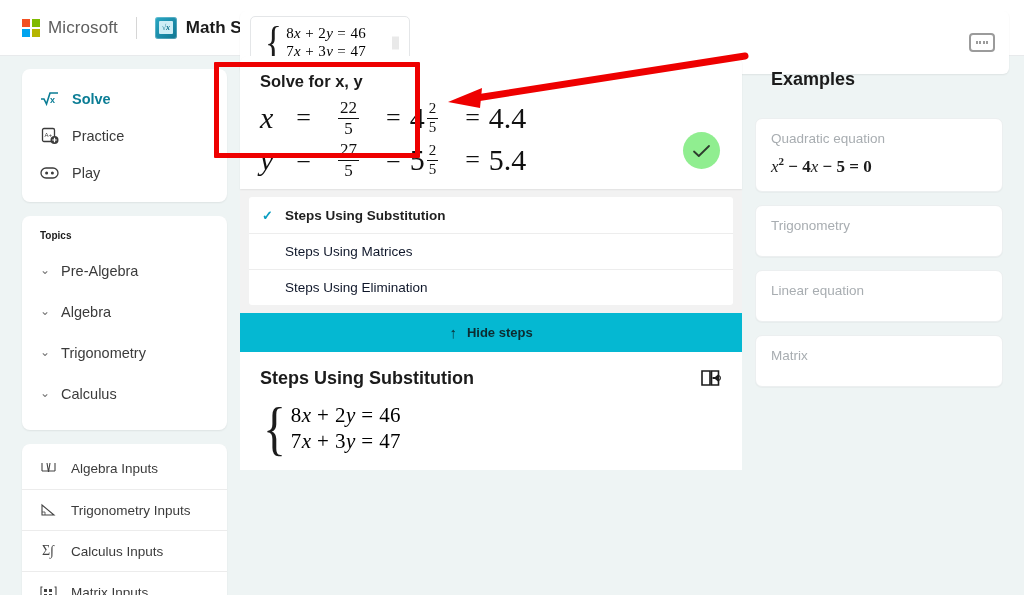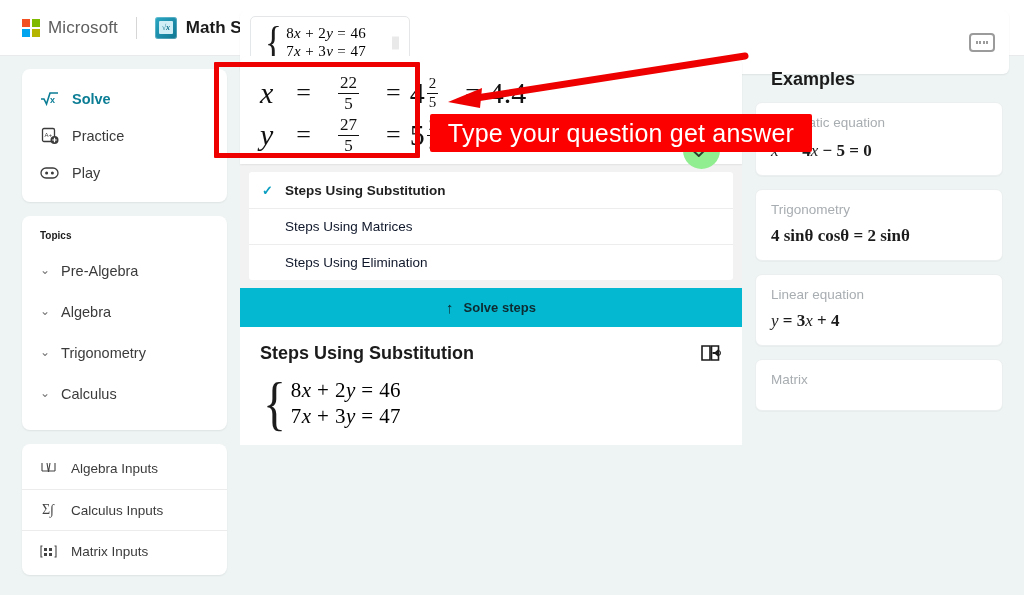--- a/index.html
+++ b/index.html
@@ -132,21 +132,21 @@
   .hide-steps .up { font-size:15px; font-weight:400; }
 
   .steps-card { background:#fff; padding:16px 20px 0 20px; position:relative; height:118px; overflow:hidden; }
   .steps-head { display:flex; align-items:center; justify-content:space-between; }
   .steps-title { font-size:18px; font-weight:700; color:#1b1b1b; }
   .read-ico { width:22px; height:19px; position:relative; cursor:pointer; }
   .steps-math { margin-top:14px; }
 
   
   .examples { position:absolute; left:755px; top:13px; width:248px; }
-  .ex-title { font-size:18px; font-weight:700; color:#1b1b1b; margin-bottom:12px; padding-left:16px; }
+  .ex-title { font-size:18px; font-weight:700; color:#1b1b1b; margin-bottom:28px; padding-left:16px; }
   .ex-card {
     background:#fff; border:1px solid #eceff0; border-radius:7px;
     padding:12px 15px 14px 15px; margin-bottom:13px; cursor:pointer;
     box-shadow:0 1px 1px rgba(0,0,0,.03);
   }
   .ex-label { font-size:13.5px; color:#a8adb1; margin-bottom:9px; }
   .ex-math { font-family:"Liberation Serif", serif; font-size:17px; color:#1c1c1c; font-weight:700; }
   .ex-math .it { font-style:italic; font-weight:400; }
   .ex-math sup { font-size:11px; }
 
@@ -268,20 +268,29 @@
         <div class="input-row">
           <span class="in-ico">
             <svg width="17" height="15" viewBox="0 0 17 15">
               <path d="M2 2 v8 M15 2 v8 M2 10 h13" stroke="#444" stroke-width="1.1" fill="none"></path>
               <path d="M7 2 L8.5 11 L10 2" stroke="#444" stroke-width="1.1" fill="none"></path>
             </svg>
           </span>
           <span>Algebra Inputs</span>
         </div>
         <div class="input-row">
+          <span class="in-ico">
+            <svg width="17" height="15" viewBox="0 0 17 15">
+              <path d="M2 2 L2 12 L14 12 Z" fill="none" stroke="#444" stroke-width="1.1"></path>
+              <path d="M2 9 h3 v3" fill="none" stroke="#444" stroke-width=".8"></path>
+            </svg>
+          </span>
+          <span>Trigonometry Inputs</span>
+        </div>
+        <div class="input-row">
           <span class="in-ico" style="font-family:'Liberation Serif',serif;font-size:14px;">Σ∫</span>
           <span>Calculus Inputs</span>
         </div>
         <div class="input-row">
           <span class="in-ico">
             <svg width="17" height="15" viewBox="0 0 17 15">
               <path d="M2.5 2 h-1.5 v11 h1.5 M14.5 2 h1.5 v11 h-1.5" fill="none" stroke="#444" stroke-width="1.1"></path>
               <rect x="4" y="4" width="3" height="3" fill="#444"></rect>
               <rect x="9" y="4" width="3" height="3" fill="#444"></rect>
               <rect x="4" y="9" width="3" height="3" fill="#444"></rect>
@@ -289,20 +298,21 @@
             </svg>
           </span>
           <span>Matrix Inputs</span>
         </div>
       </div>
     </div>
 
     <div class="center">
 
       <div class="solution-card">
+        <div class="solve-title">Solve for x, y</div>
 
         <div class="answers">
           <div class="ansrow">
             <span class="v">x</span>
             <span class="eq">=</span>
             <span class="frac">
               <span class="num">22</span>
               <span class="den">5</span>
             </span>
             <span class="eq">=</span>
@@ -356,21 +366,21 @@
           </div>
           <div class="method">
             <span class="m-check"></span>
             <span>Steps Using Elimination</span>
           </div>
         </div>
       </div>
 
       <div class="hide-steps">
         <span class="up">↑</span>
-        <span>Solve steps</span>
+        <span>Hide steps</span>
       </div>
 
       <div class="steps-card">
         <div class="steps-head">
           <span class="steps-title">Steps Using Substitution</span>
           <span class="read-ico">
             <svg width="22" height="19" viewBox="0 0 22 19">
               <path d="M2 2 h8 v14 h-8 Z" fill="none" stroke="#1b1b1b" stroke-width="1.6"></path>
               <path d="M11.5 2 h7 v14 h-7 Z" fill="none" stroke="#1b1b1b" stroke-width="1.6"></path>
               <path d="M12.5 8 h2.5 l3 -2.6 v7.2 l-3 -2.6 h-2.5 Z" fill="#1b1b1b"></path>
@@ -392,35 +402,30 @@
 
     <div class="examples">
       <div class="ex-title">Examples</div>
 
       <div class="ex-card">
         <div class="ex-label">Quadratic equation</div>
         <div class="ex-math"><span class="it">x</span><sup>2</sup> − 4<span class="it">x</span> − 5 = 0</div>
       </div>
       <div class="ex-card">
         <div class="ex-label">Trigonometry</div>
-        <div class="ex-math">4 sinθ cosθ = 2 sinθ</div>
       </div>
       <div class="ex-card">
         <div class="ex-label">Linear equation</div>
-        <div class="ex-math"><span class="it">y</span> = 3<span class="it">x</span> + 4</div>
       </div>
       <div class="ex-card">
         <div class="ex-label">Matrix</div>
       </div>
     </div>
 
   </div>
 
   <div class="anno-rect"></div>
   <svg class="anno-arrow" viewBox="0 0 320 72">
     <path d="M315 4 L40 47" stroke="#ee0000" stroke-width="7" fill="none" stroke-linecap="round"></path>
     <path d="M18 50 L52 36 L50 56 Z" fill="#ee0000"></path>
   </svg>
-  <div class="anno-banner">
-    <span>Type your question get answer</span>
-  </div>
 
 </div>
 
 </body></html>

